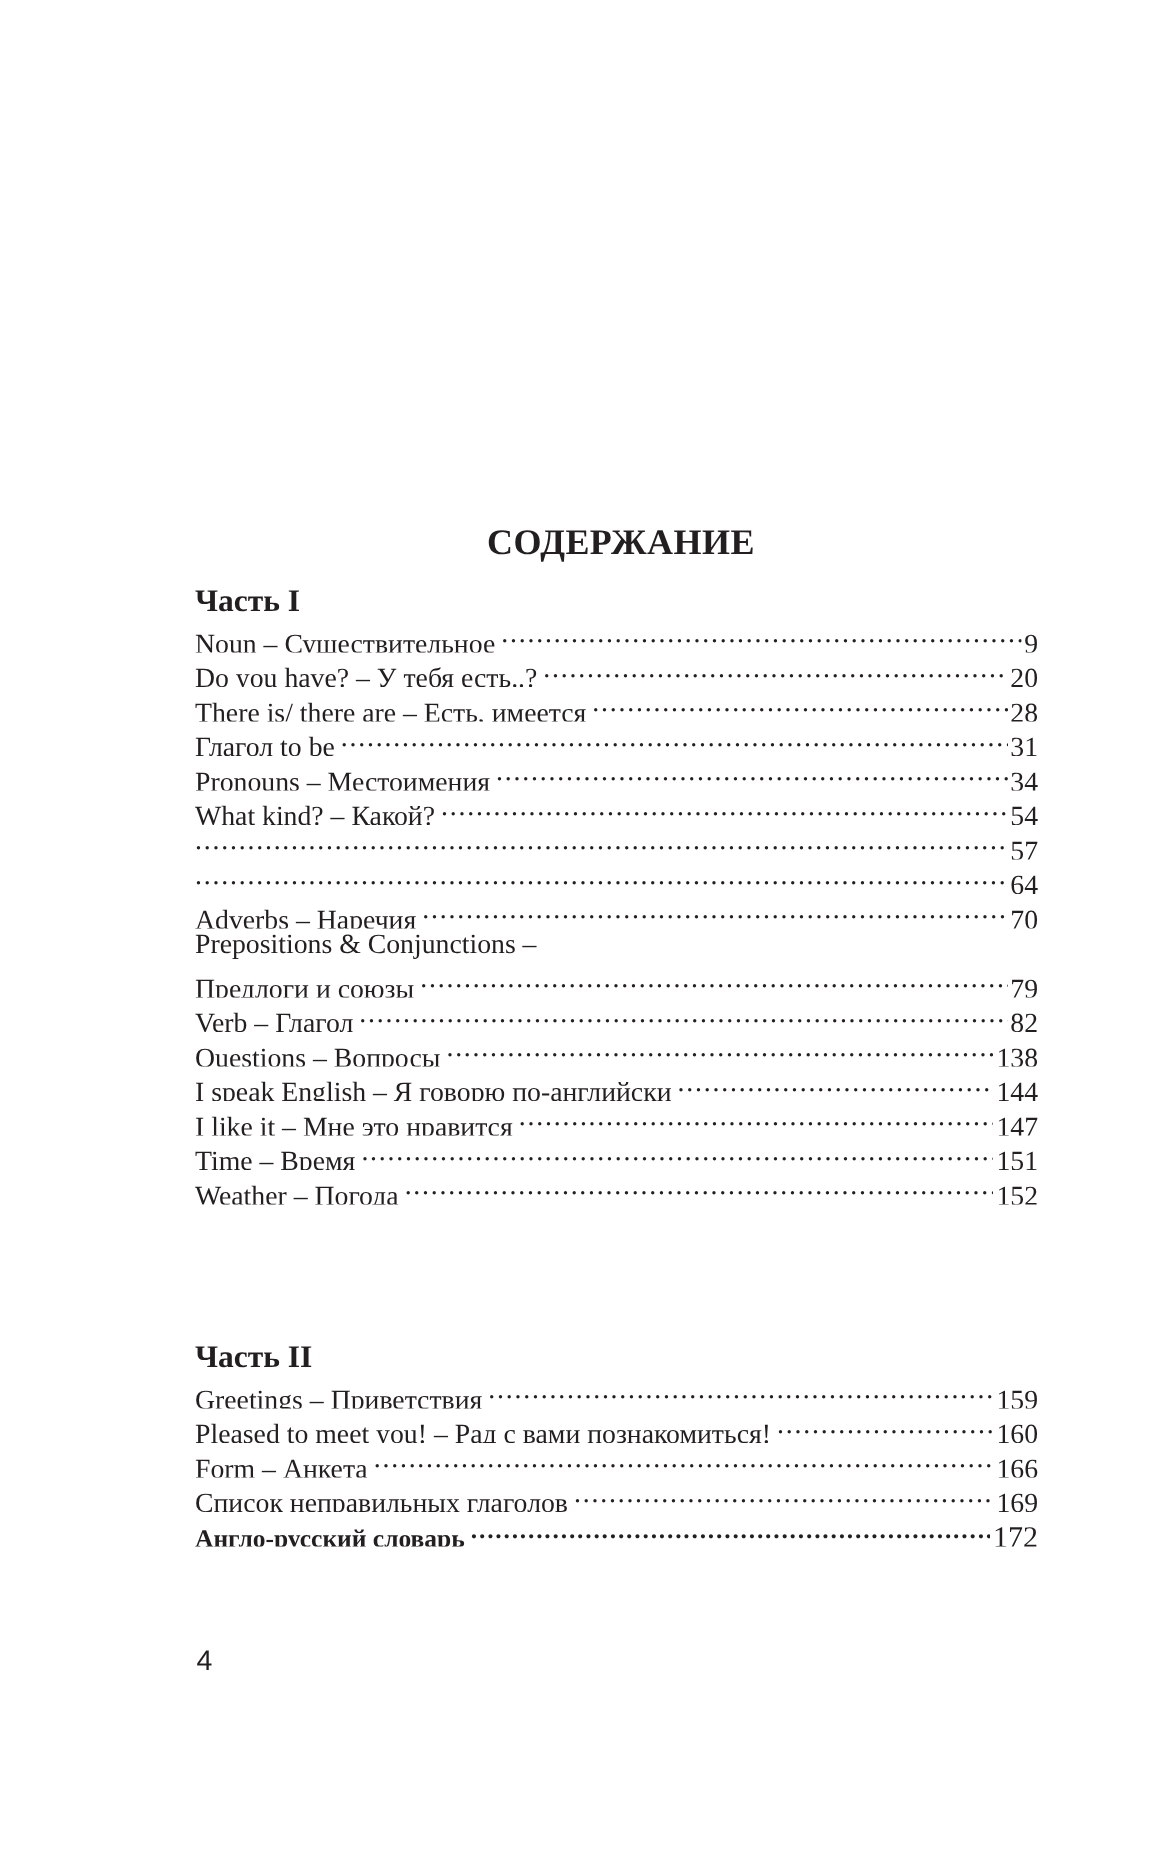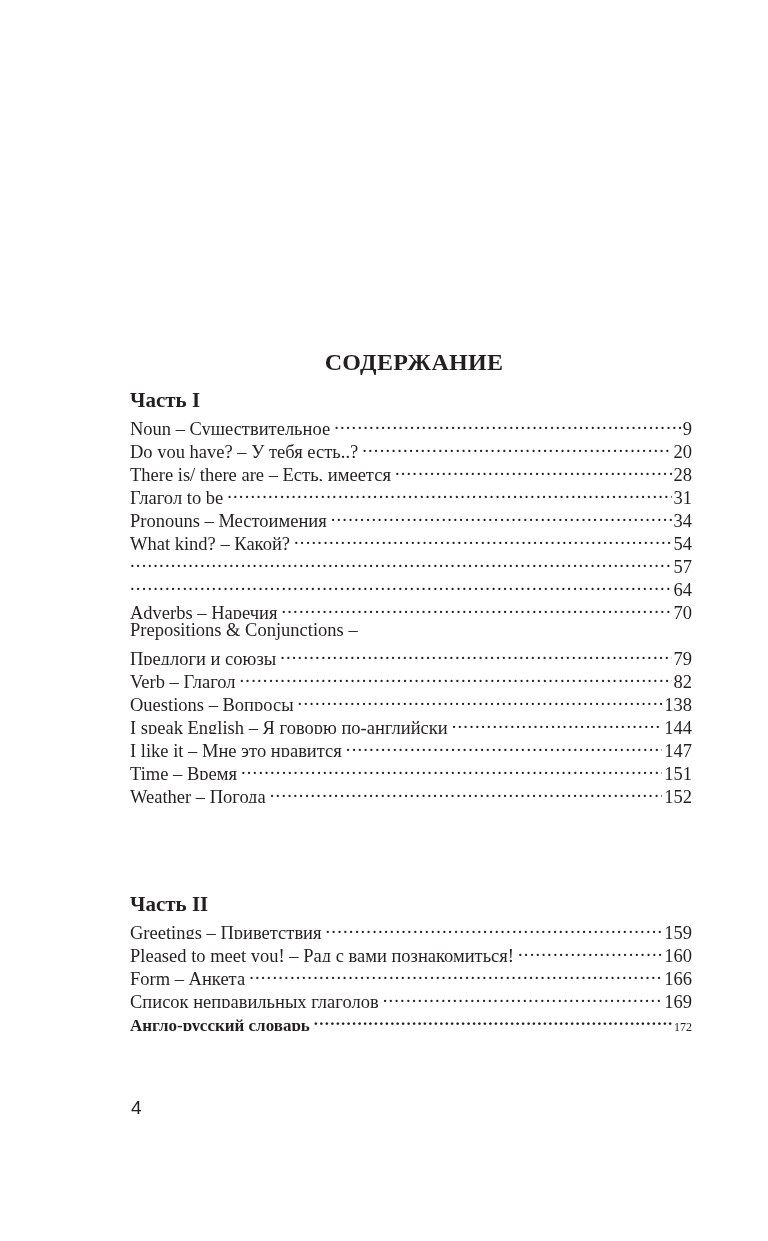--- a/index.html
+++ b/index.html
@@ -193,17 +193,17 @@
       <span class="page">166</span>
     </div>
   <div class="toc-row">
       <span class="label">Список неправильных глаголов</span>
       <span class="leader"></span>
       <span class="page">169</span>
     </div>
   <div class="toc-row bold">
       <span class="label">Англо-русский словарь</span>
       <span class="leader"></span>
-      <span class="page" style="font-weight:normal;font-size:12px;text-align:center;">172</span>
+      <span class="page" style="font-weight:normal;font-size:20px;text-align:center;">172</span>
     </div>
 </div>
 
 <div class="folio">4</div>
 
 </body></html>

